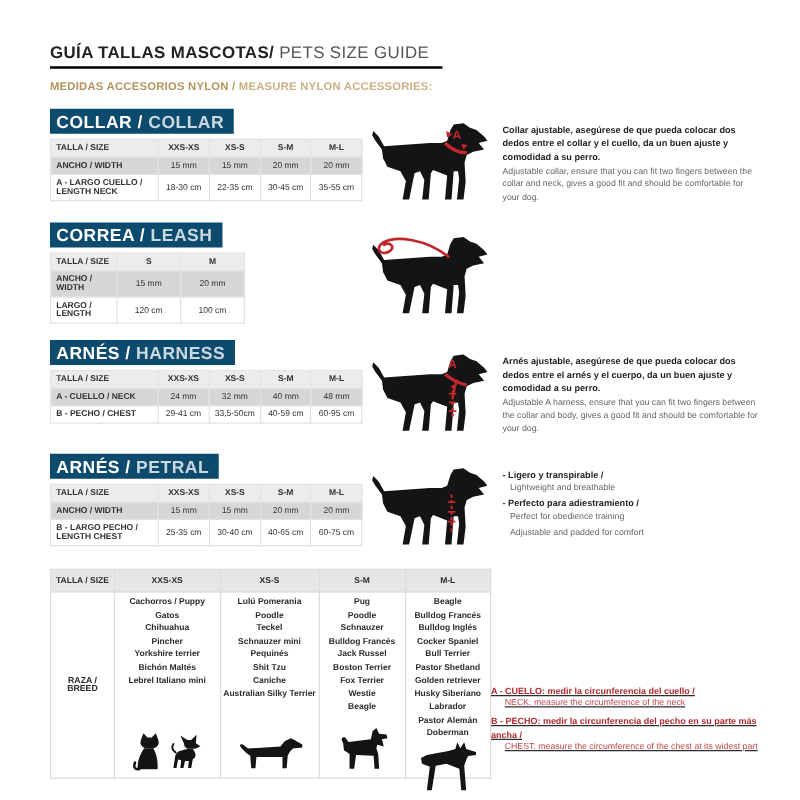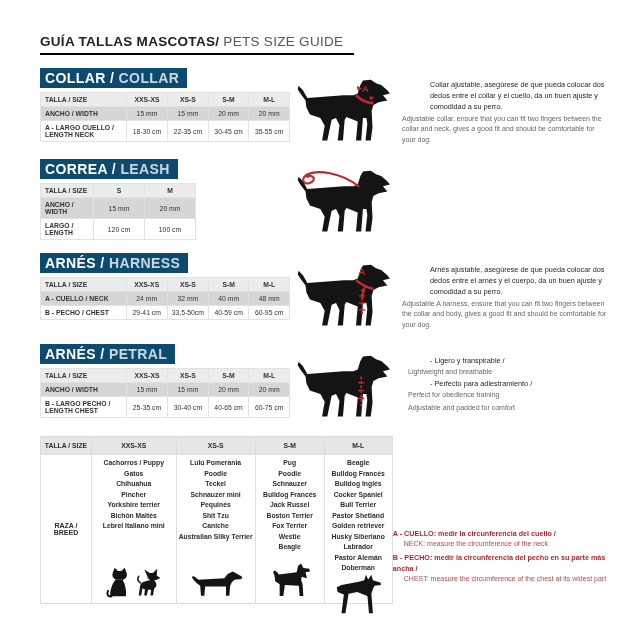--- a/index.html
+++ b/index.html
@@ -22,36 +22,36 @@
   table.spec{border-collapse:collapse;}
   table.spec td{border:1px solid #e2e2e2;font-size:6.8px;text-align:center;
                 padding:3px 2px;color:#333;width:39px;}
   table.spec td.lbl{width:86px;text-align:left;font-weight:bold;padding-left:4px;}
   table.spec tr.head td{background:#ececec;font-weight:bold;}
   table.spec tr.shade td{background:#d6d6d6;}
   table.spec.two td{width:46px;}
 
   .dogbox{flex:0 0 112px;display:flex;justify-content:center;padding-top:8px;}
   .desc{flex:1;padding-top:12px;}
-  .desc .es{font-size:7.3px;font-weight:normal;color:#1f1f1f;line-height:1.5;margin-left:28px;}
+  .desc .es{font-size:7.3px;font-weight:bold;color:#1f1f1f;line-height:1.5;}
   .desc .en{font-size:7px;color:#666;line-height:1.5;margin-top:1px;}
   .desc .bullet{margin-bottom:2px;}
   .desc .bullet .en{margin-left:6px;margin-top:0;}
 
   .bottom{display:flex;margin-top:14px;align-items:flex-end;}
   table.breed{border-collapse:collapse;}
   table.breed td{border:1px solid #ddd;font-size:6.8px;text-align:center;
                  vertical-align:top;padding:3px 2px;color:#2c2c2c;}
   table.breed tr.head td{background:#e6e6e6;font-weight:bold;padding:5px 2px;vertical-align:middle;}
   table.breed td.raza{vertical-align:middle;font-weight:bold;font-size:7px;background:#fff;}
   .bcell-in{display:flex;flex-direction:column;justify-content:space-between;height:142px;}
   .blist div{line-height:1.55;font-weight:bold;}
   .icons{display:flex;justify-content:center;align-items:flex-end;gap:5px;padding-bottom:1px;}
 
-  .notes{margin-left:0;margin-bottom:18px;width:226px;}
+  .notes{margin-left:0;margin-bottom:18px;width:226px;text-decoration:underline;}
   .notes .es{color:#b2292e;font-weight:bold;font-size:7.2px;line-height:1.55;}
   .notes .en{color:#c0474c;font-size:7px;margin-left:11px;line-height:1.45;margin-bottom:2px;}
 
   svg{display:block;}
 </style>
 </head>
 <body>
 
 <svg width="0" height="0" style="position:absolute" aria-hidden="true">
   <defs>
@@ -59,20 +59,23 @@
       <path fill="#141414" d="M13,25 L55,22 L66,22 L71,20 L74,10 L77,5 L86,4 L92,8 L98,10 L105,16 L108,20 L100,22 L105,28 L95,30 L89,33 L87,40 L88,58 L86,74 L80,74 L82,55 L81,48 L77,48 L75,74 L69,74 L71,52 L58,47 L56,50 L54,74 L48,74 L50,56 L46,48 L41,50 L36,74 L30,74 L33,57 L28,48 L16,44 L12,36 L11,28 L5,20 L2,15 L3,11 L8,16 Z"></path>
       <path fill="#141414" d="M77,7 Q87,3 89,13 Q90,20 82,16 Q76,12 77,7 Z"></path>
     </g>
   </defs>
 </svg>
 
 <div class="page">
 
   <div class="title">
     <span>GUÍA TALLAS MASCOTAS/</span><span class="en"> PETS SIZE GUIDE</span>
+  </div>
+  <div class="subtitle">
+    <span>MEDIDAS ACCESORIOS NYLON / </span><span class="en">MEASURE NYLON ACCESSORIES:</span>
   </div>
 
   <div class="sec">
     <div class="sec-left">
       <div class="badge">
         <span>COLLAR / </span><span class="en">COLLAR</span>
       </div>
       <table class="spec">
         <tbody>
             <tr class="head">

